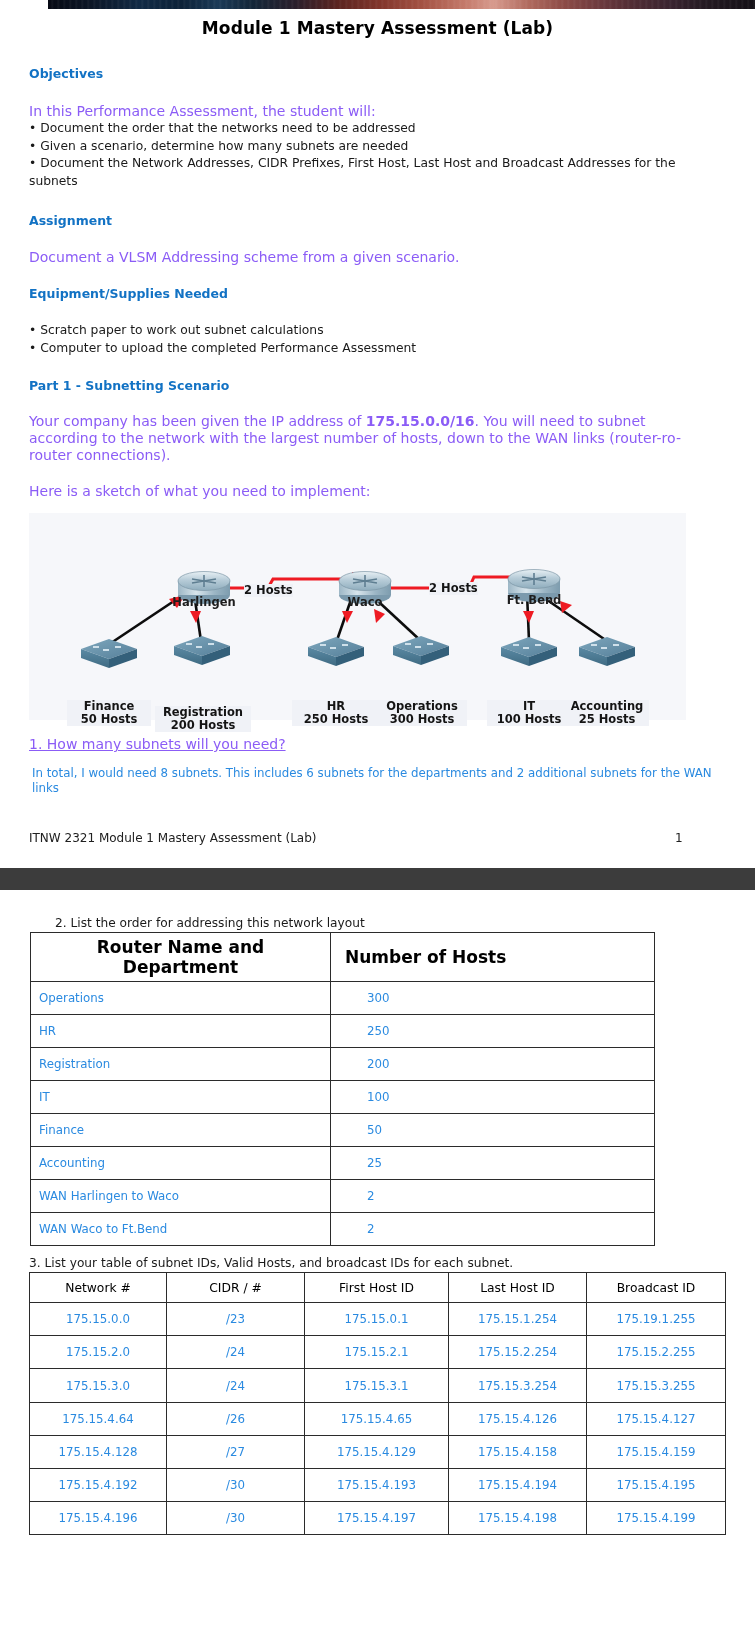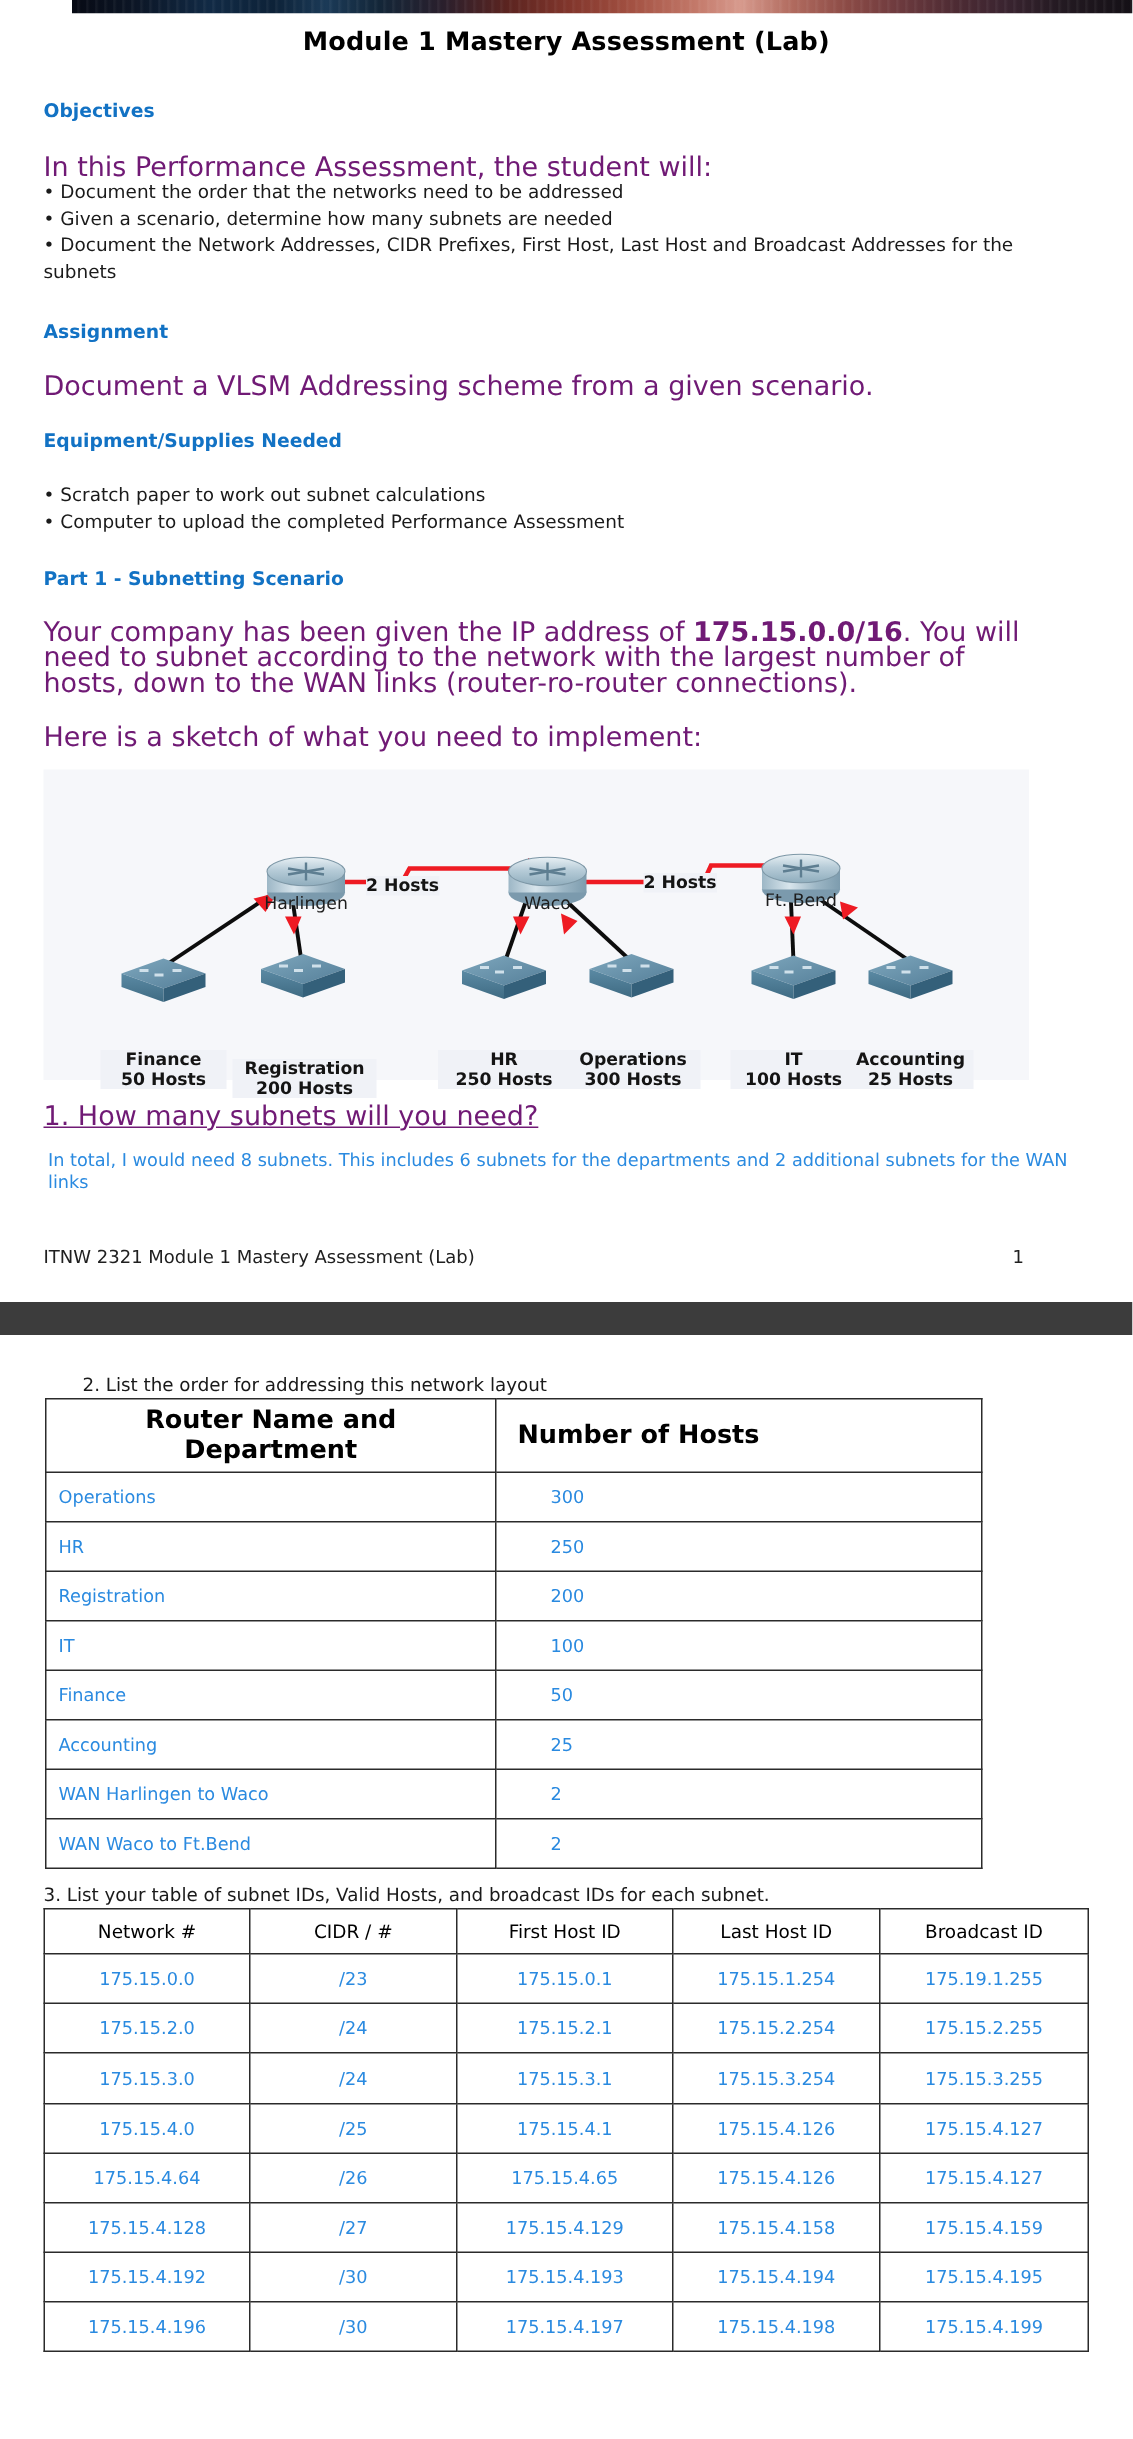--- a/index.html
+++ b/index.html
@@ -80,23 +80,23 @@
   }
   .h-blue {
     position: absolute;
     font-size: 12.5px;
     font-weight: bold;
     color: #1272c4;
     white-space: nowrap;
   }
   .para {
     position: absolute;
-    font-size: 18px;
+    font-size: 14px;
     line-height: 17px;
-    color: #701a75;
+    color: #8b5cf6;
   }
   .bullets {
     position: absolute;
     font-size: 12.3px;
     line-height: 17.5px;
     color: #1a1a1a;
   }
   .bullets div { white-space: nowrap; }
   .bullets .wrapline {
     white-space: normal;
@@ -119,21 +119,21 @@
     color: #141414;
     text-align: center;
     white-space: nowrap;
     background: #f0f2f7;
     line-height: 13px;
     margin-top: 32px;
   }
   .dg-node-name {
     position: absolute;
     font-size: 11.5px;
-    font-weight: normal;
+    font-weight: bold;
     color: #1d1d1d;
     white-space: nowrap;
     text-align: center;
   }
 
   
   .answer {
     position: absolute;
     font-size: 11.8px;
     line-height: 15px;
@@ -492,27 +492,20 @@
         <td class="val">175.15.2.255</td>
       </tr>
       <tr style="height:34px">
         <td class="val">175.15.3.0</td>
         <td class="val">/24</td>
         <td class="val">175.15.3.1</td>
         <td class="val">175.15.3.254</td>
         <td class="val">175.15.3.255</td>
       </tr>
       <tr style="height:33px">
-        <td class="val">175.15.4.0</td>
-        <td class="val">/25</td>
-        <td class="val">175.15.4.1</td>
-        <td class="val">175.15.4.126</td>
-        <td class="val">175.15.4.127</td>
-      </tr>
-      <tr style="height:33px">
         <td class="val">175.15.4.64</td>
         <td class="val">/26</td>
         <td class="val">175.15.4.65</td>
         <td class="val">175.15.4.126</td>
         <td class="val">175.15.4.127</td>
       </tr>
       <tr style="height:33px">
         <td class="val">175.15.4.128</td>
         <td class="val">/27</td>
         <td class="val">175.15.4.129</td>

